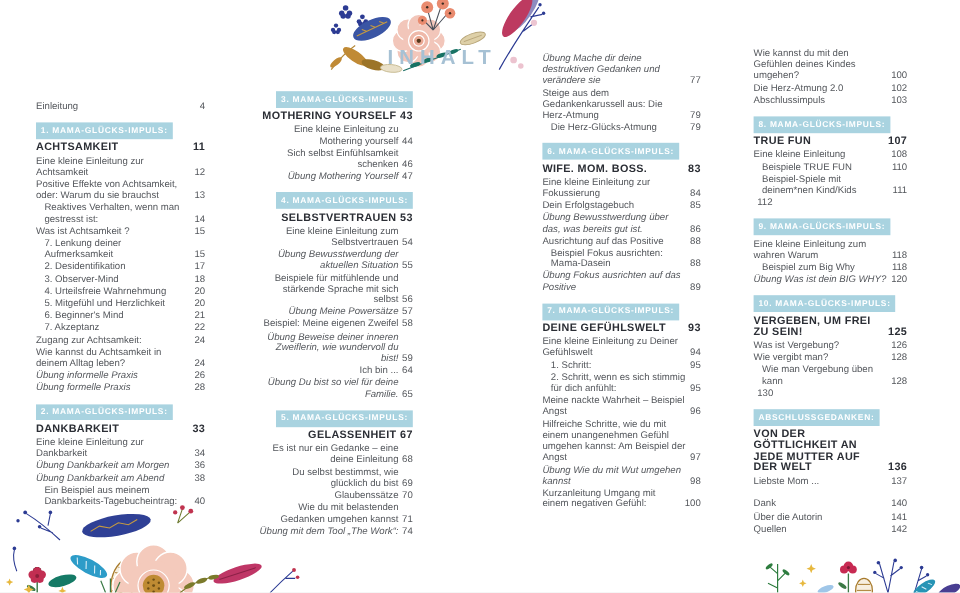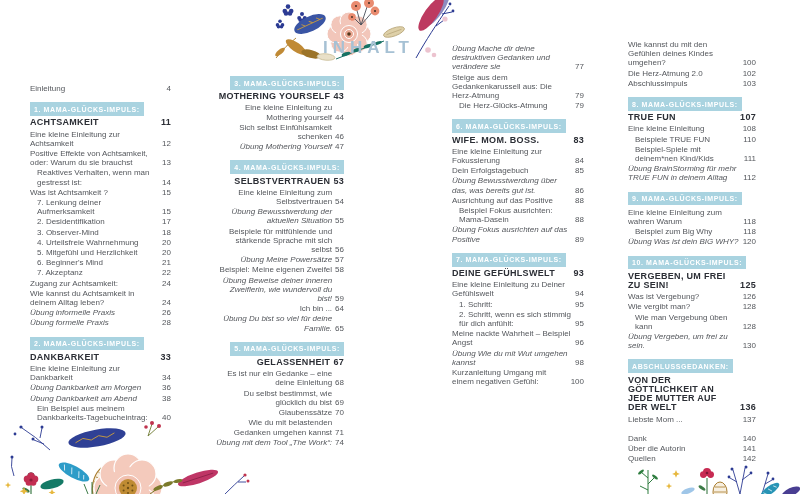--- a/index.html
+++ b/index.html
@@ -496,20 +496,24 @@
         <span class="p">95</span>
       </div>
       <div class="entry indent">
         <span class="t">2. Schritt, wenn es sich stimmig für dich anfühlt:</span>
         <span class="p">95</span>
       </div>
       <div class="entry normal">
         <span class="t">Meine nackte Wahrheit – Beispiel Angst</span>
         <span class="p">96</span>
       </div>
+      <div class="entry normal">
+        <span class="t">Hilfreiche Schritte, wie du mit einem unangenehmen Gefühl umgehen kannst: Am Beispiel der Angst</span>
+        <span class="p">97</span>
+      </div>
       <div class="entry italic">
         <span class="t">Übung Wie du mit Wut umgehen kannst</span>
         <span class="p">98</span>
       </div>
       <div class="entry normal">
         <span class="t">Kurzanleitung Umgang mit einem negativen Gefühl:</span>
         <span class="p">100</span>
       </div>
     </div>
   <div class="col" id="col-3">
@@ -536,21 +540,20 @@
       </div>
       <div class="entry indent">
         <span class="t">Beispiele TRUE FUN</span>
         <span class="p">110</span>
       </div>
       <div class="entry indent">
         <span class="t">Beispiel-Spiele mit deinem*nen Kind/Kids</span>
         <span class="p">111</span>
       </div>
       <div class="entry italic">
-        <span class="t">Übung BrainStorming für mehr TRUE FUN in deinem Alltag</span>
         <span class="p">112</span>
       </div>
       <div><span class="section-bar">9. MAMA-GLÜCKS-IMPULS:</span></div>
       <div class="entry normal">
         <span class="t">Eine kleine Einleitung zum wahren Warum</span>
         <span class="p">118</span>
       </div>
       <div class="entry indent">
         <span class="t">Beispiel zum Big Why</span>
         <span class="p">118</span>
@@ -570,21 +573,20 @@
       </div>
       <div class="entry normal">
         <span class="t">Wie vergibt man?</span>
         <span class="p">128</span>
       </div>
       <div class="entry indent">
         <span class="t">Wie man Vergebung üben kann</span>
         <span class="p">128</span>
       </div>
       <div class="entry italic">
-        <span class="t">Übung Vergeben, um frei zu sein.</span>
         <span class="p">130</span>
       </div>
       <div><span class="section-bar">ABSCHLUSSGEDANKEN:</span></div>
       <div class="entry chapter">
         <span class="t">VON DER GÖTTLICHKEIT AN JEDE MUTTER AUF DER WELT</span>
         <span class="p">136</span>
       </div>
       <div class="entry normal">
         <span class="t">Liebste Mom ...</span>
         <span class="p">137</span>

